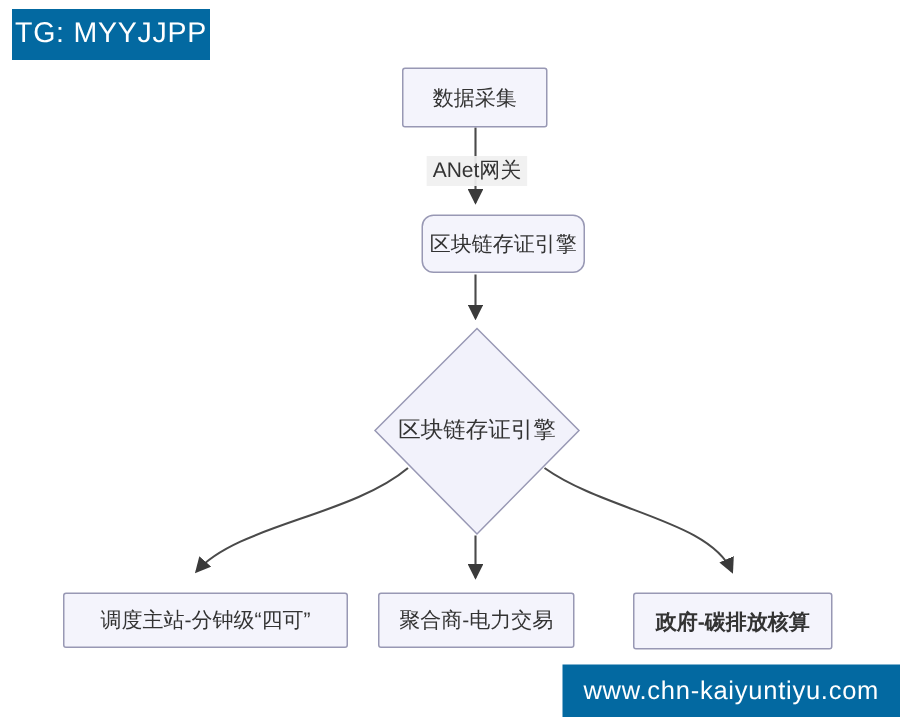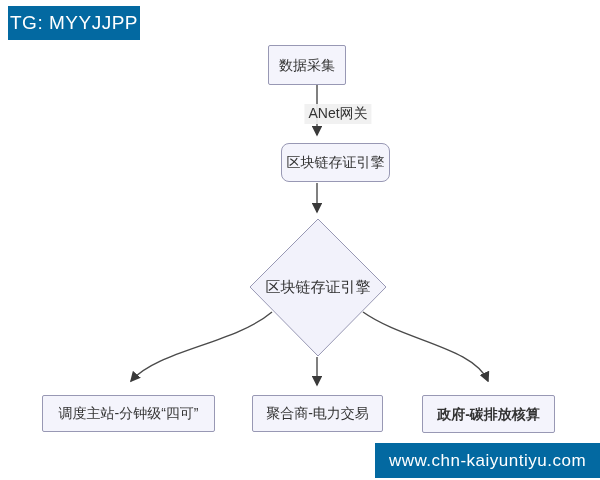--- a/index.html
+++ b/index.html
@@ -49,23 +49,23 @@
     font-size: 14px;
     display: flex;
     align-items: center;
     justify-content: center;
     text-align: center;
     line-height: 1.2;
   }
   .node-rect    { border-radius: 2px; }
   .node-rounded { border-radius: 8px; margin-left: 18px; }
 
-  .node-data-collection   { left: 268px; top: 45px;  width: 78px;  height: 40px; }
+  .node-data-collection   { left: 268px; top: 45px;  width: 97px;  height: 40px; }
   .node-blockchain-engine { left: 263px; top: 143px; width: 109px; height: 39px; }
-  .node-dispatch          { left: 42px;  top: 395px; width: 173px; height: 37px; }
+  .node-dispatch          { left: 42px;  top: 395px; width: 190px; height: 37px; }
   .node-aggregator        { left: 252px; top: 395px; width: 131px; height: 37px; }
   .node-government        { left: 422px; top: 395px; width: 133px; height: 38px; font-weight: bold; }
 
   .diamond-label {
     position: absolute;
     left: 318px; top: 287px;
     transform: translate(-50%, -50%);
     color: #333333;
     font-size: 15px;
     white-space: nowrap;
@@ -73,21 +73,20 @@
 
   .edge-label {
     position: absolute;
     left: 318px; top: 114px;
     transform: translate(-50%, -50%);
     background: rgba(240, 240, 240, 0.92);
     color: #333333;
     font-size: 14px;
     padding: 1px 4px;
     white-space: nowrap;
-    margin-left: 20px;
   }
 </style>
 </head>
 <body>
 
 <div class="canvas">
 
   <svg class="edges-layer" viewBox="0 0 600 480" xmlns="http://www.w3.org/2000/svg">
     <defs>
       <marker id="arrow" viewBox="0 0 10 10" refX="8.5" refY="5" markerWidth="7.5" markerHeight="7.5" orient="auto-start-reverse">

